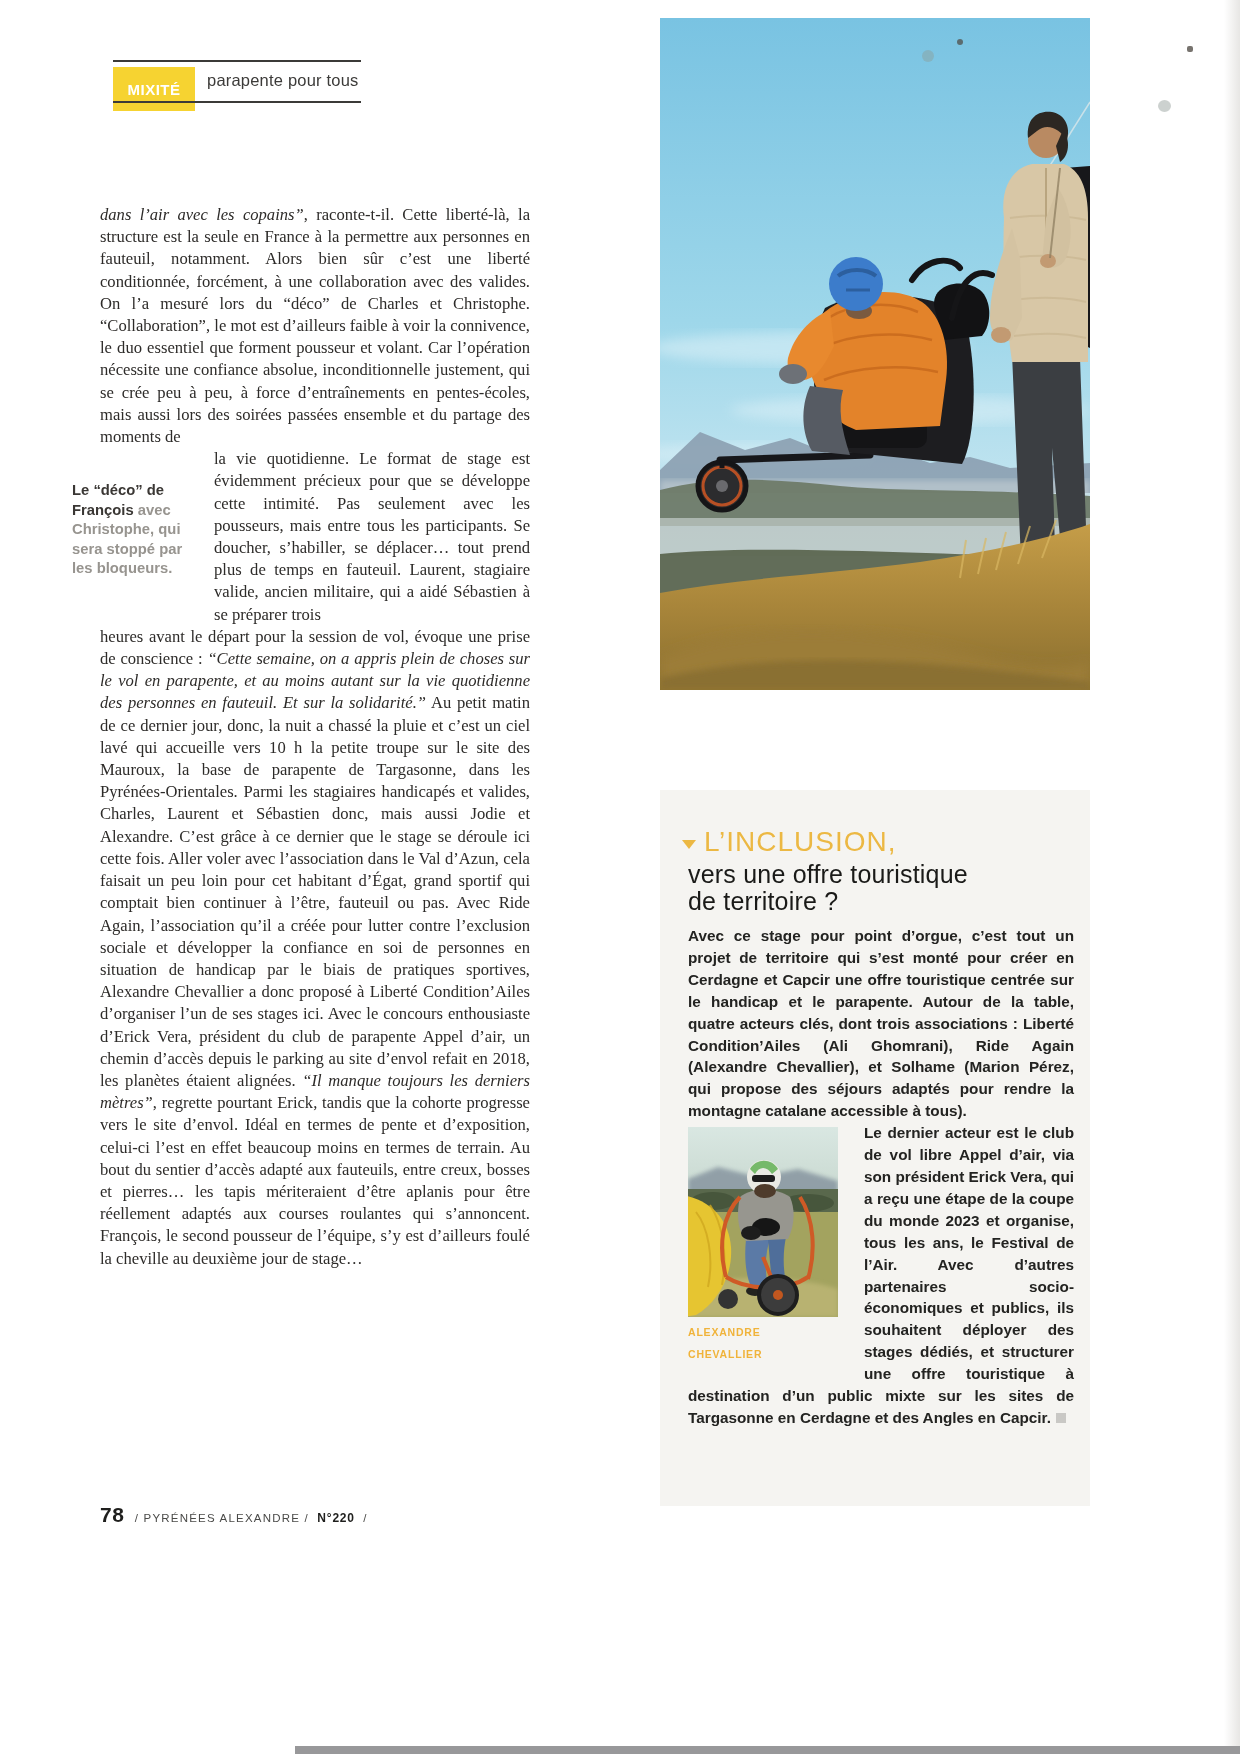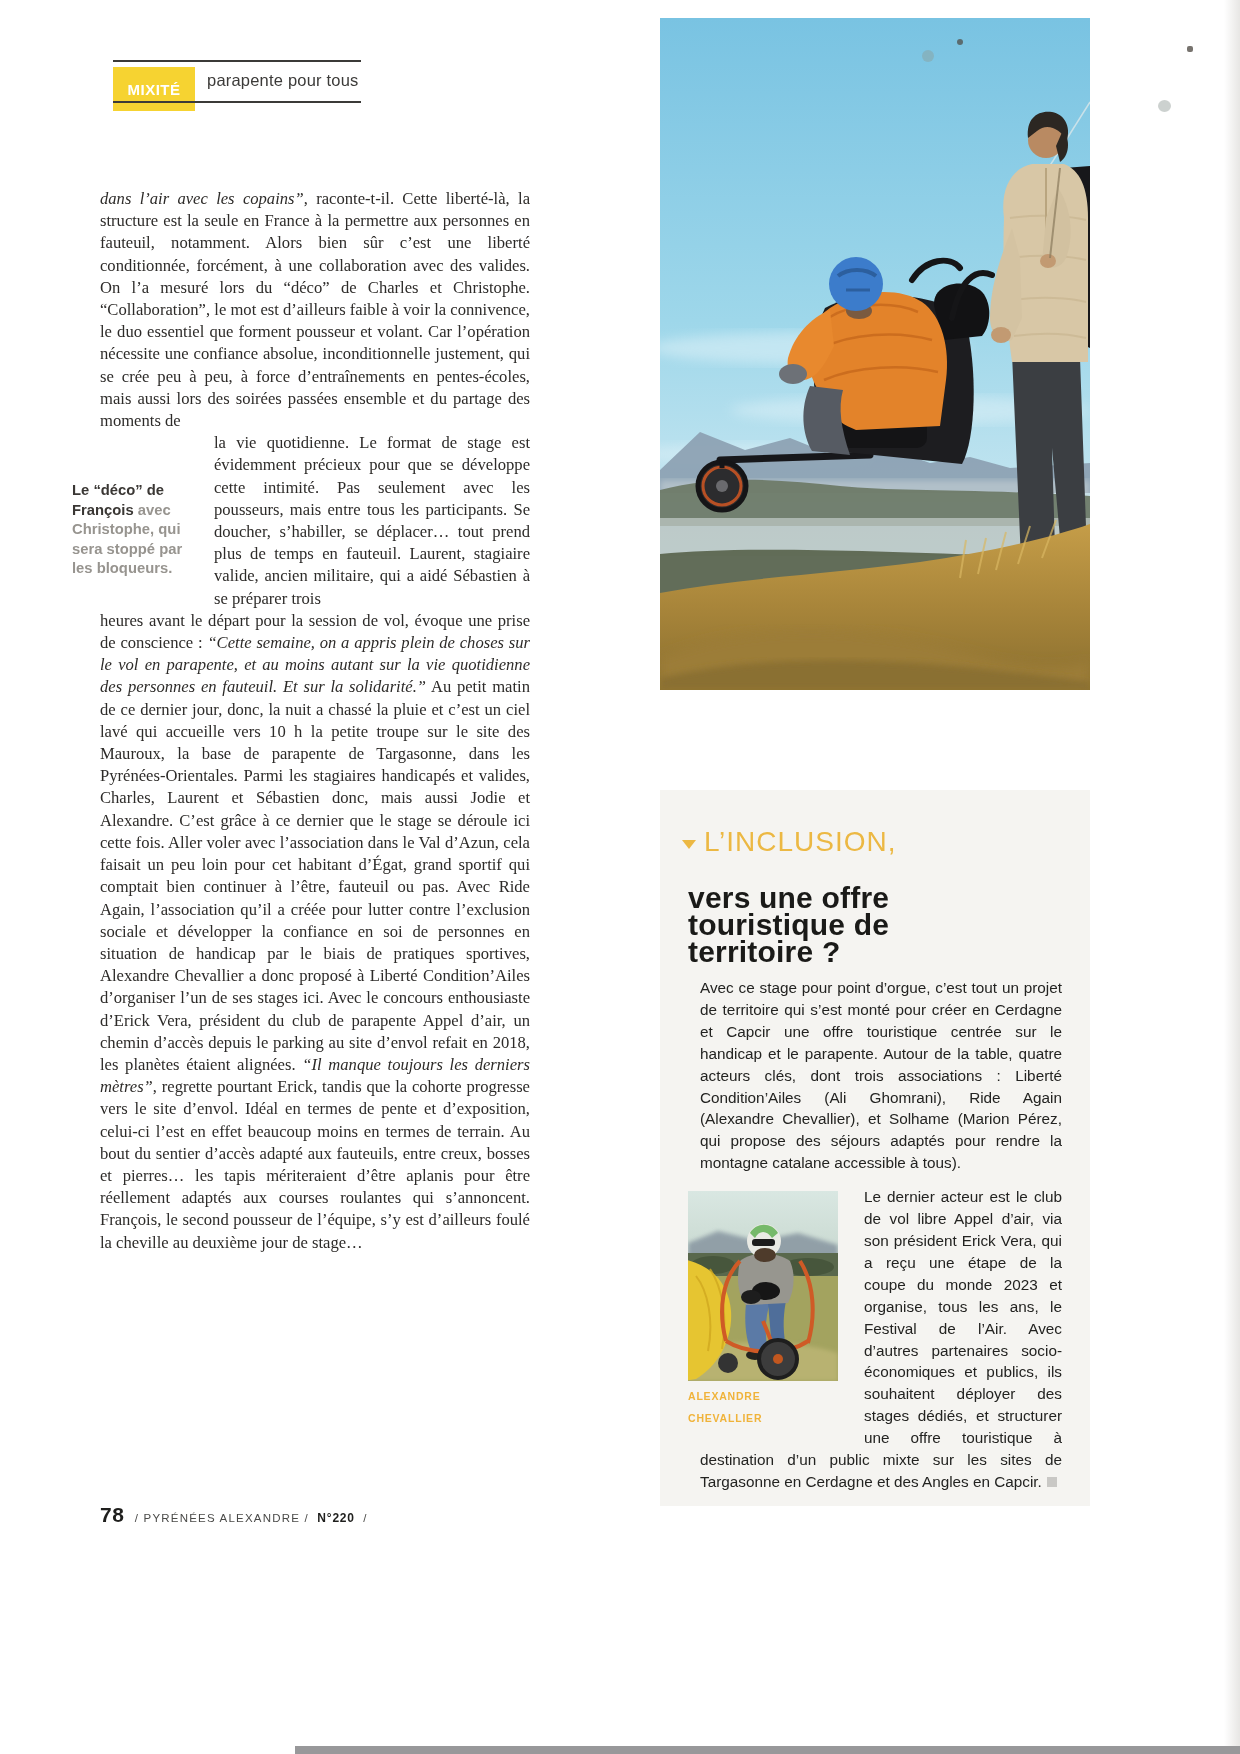--- a/index.html
+++ b/index.html
@@ -7,21 +7,21 @@
        font-family:"Liberation Sans",sans-serif;}
 
   
   .rule{position:absolute;height:2px;background:#3b3a38;}
   .tag{position:absolute;left:113px;top:67px;width:82px;height:44px;background:#f6d331;
        display:flex;align-items:center;justify-content:center;
        color:#ffffff;font-weight:bold;font-size:15px;letter-spacing:.5px;}
   .topic{position:absolute;left:207px;top:71px;font-size:16.5px;color:#3c3b39;letter-spacing:.2px;}
 
   
-  .article{position:absolute;left:100px;top:188px;width:430px;
+  .article{position:absolute;left:100px;top:204px;width:430px;
            font-family:"Liberation Serif","DejaVu Serif",serif;
            font-size:16.6px;line-height:22.2px;color:#2d2b29;text-align:justify;}
   .article p{margin:0;}
   .it{font-style:italic;}
   .seg2row{display:flex;}
   .seg2spacer{width:114px;flex:0 0 114px;}
 
   .caption{position:absolute;left:72px;top:481px;width:122px;
            font-size:14.8px;line-height:19.5px;font-weight:bold;color:#97948f;}
   .cap-dark{color:#3a3734;}
@@ -31,24 +31,24 @@
   .hero{position:absolute;left:660px;top:18px;width:430px;height:672px;overflow:hidden;}
   .hero svg{display:block;}
 
   
   .inclusion{position:absolute;left:660px;top:790px;width:430px;height:716px;background:#f5f4f1;
              box-sizing:border-box;padding:36px 16px 0 28px;color:#232321;}
   .kicker-row{display:flex;align-items:flex-start;}
   .tri{width:0;height:0;border-left:7px solid transparent;border-right:7px solid transparent;
        border-top:9px solid #ecb843;margin:14px 8px 0 -6px;}
   .kicker{font-size:28px;font-weight:300;color:#ecb843;letter-spacing:1px;}
-  .inc-title{font-size:30px;line-height:27px;font-weight:bold;color:#1a1a18;max-width:310px;
-             margin-top:26px;letter-spacing:.2px;}
+  .inc-title{font-size:25px;line-height:27px;font-weight:normal;color:#1a1a18;max-width:310px;
+             margin-top:3px;letter-spacing:.2px;}
   .inc-body{font-size:15.3px;line-height:21.9px;text-align:justify;margin-top:10px;}
-  .inc-body p{margin:12px;}
+  .inc-body p{margin:0;font-weight:bold;}
   .side-photo{float:left;width:150px;margin:5px 26px 4px 0;}
   .side-photo svg{display:block;}
   .credit{font-size:10.5px;font-weight:bold;color:#f0b33a;letter-spacing:.8px;margin-top:5px;}
   .endmark{display:inline-block;width:10px;height:10px;background:#c9c8c5;margin-left:5px;}
 
   
   .footer{position:absolute;left:100px;top:1503px;color:#4a4a48;white-space:nowrap;}
   .footer .pg{font-size:21px;font-weight:800;color:#1f1f1d;letter-spacing:.5px;}
   .footer .mag{font-size:11.5px;letter-spacing:1.2px;margin-left:6px;}
   .footer .iss{font-size:12px;font-weight:bold;color:#1f1f1d;letter-spacing:.8px;margin-left:4px;}

